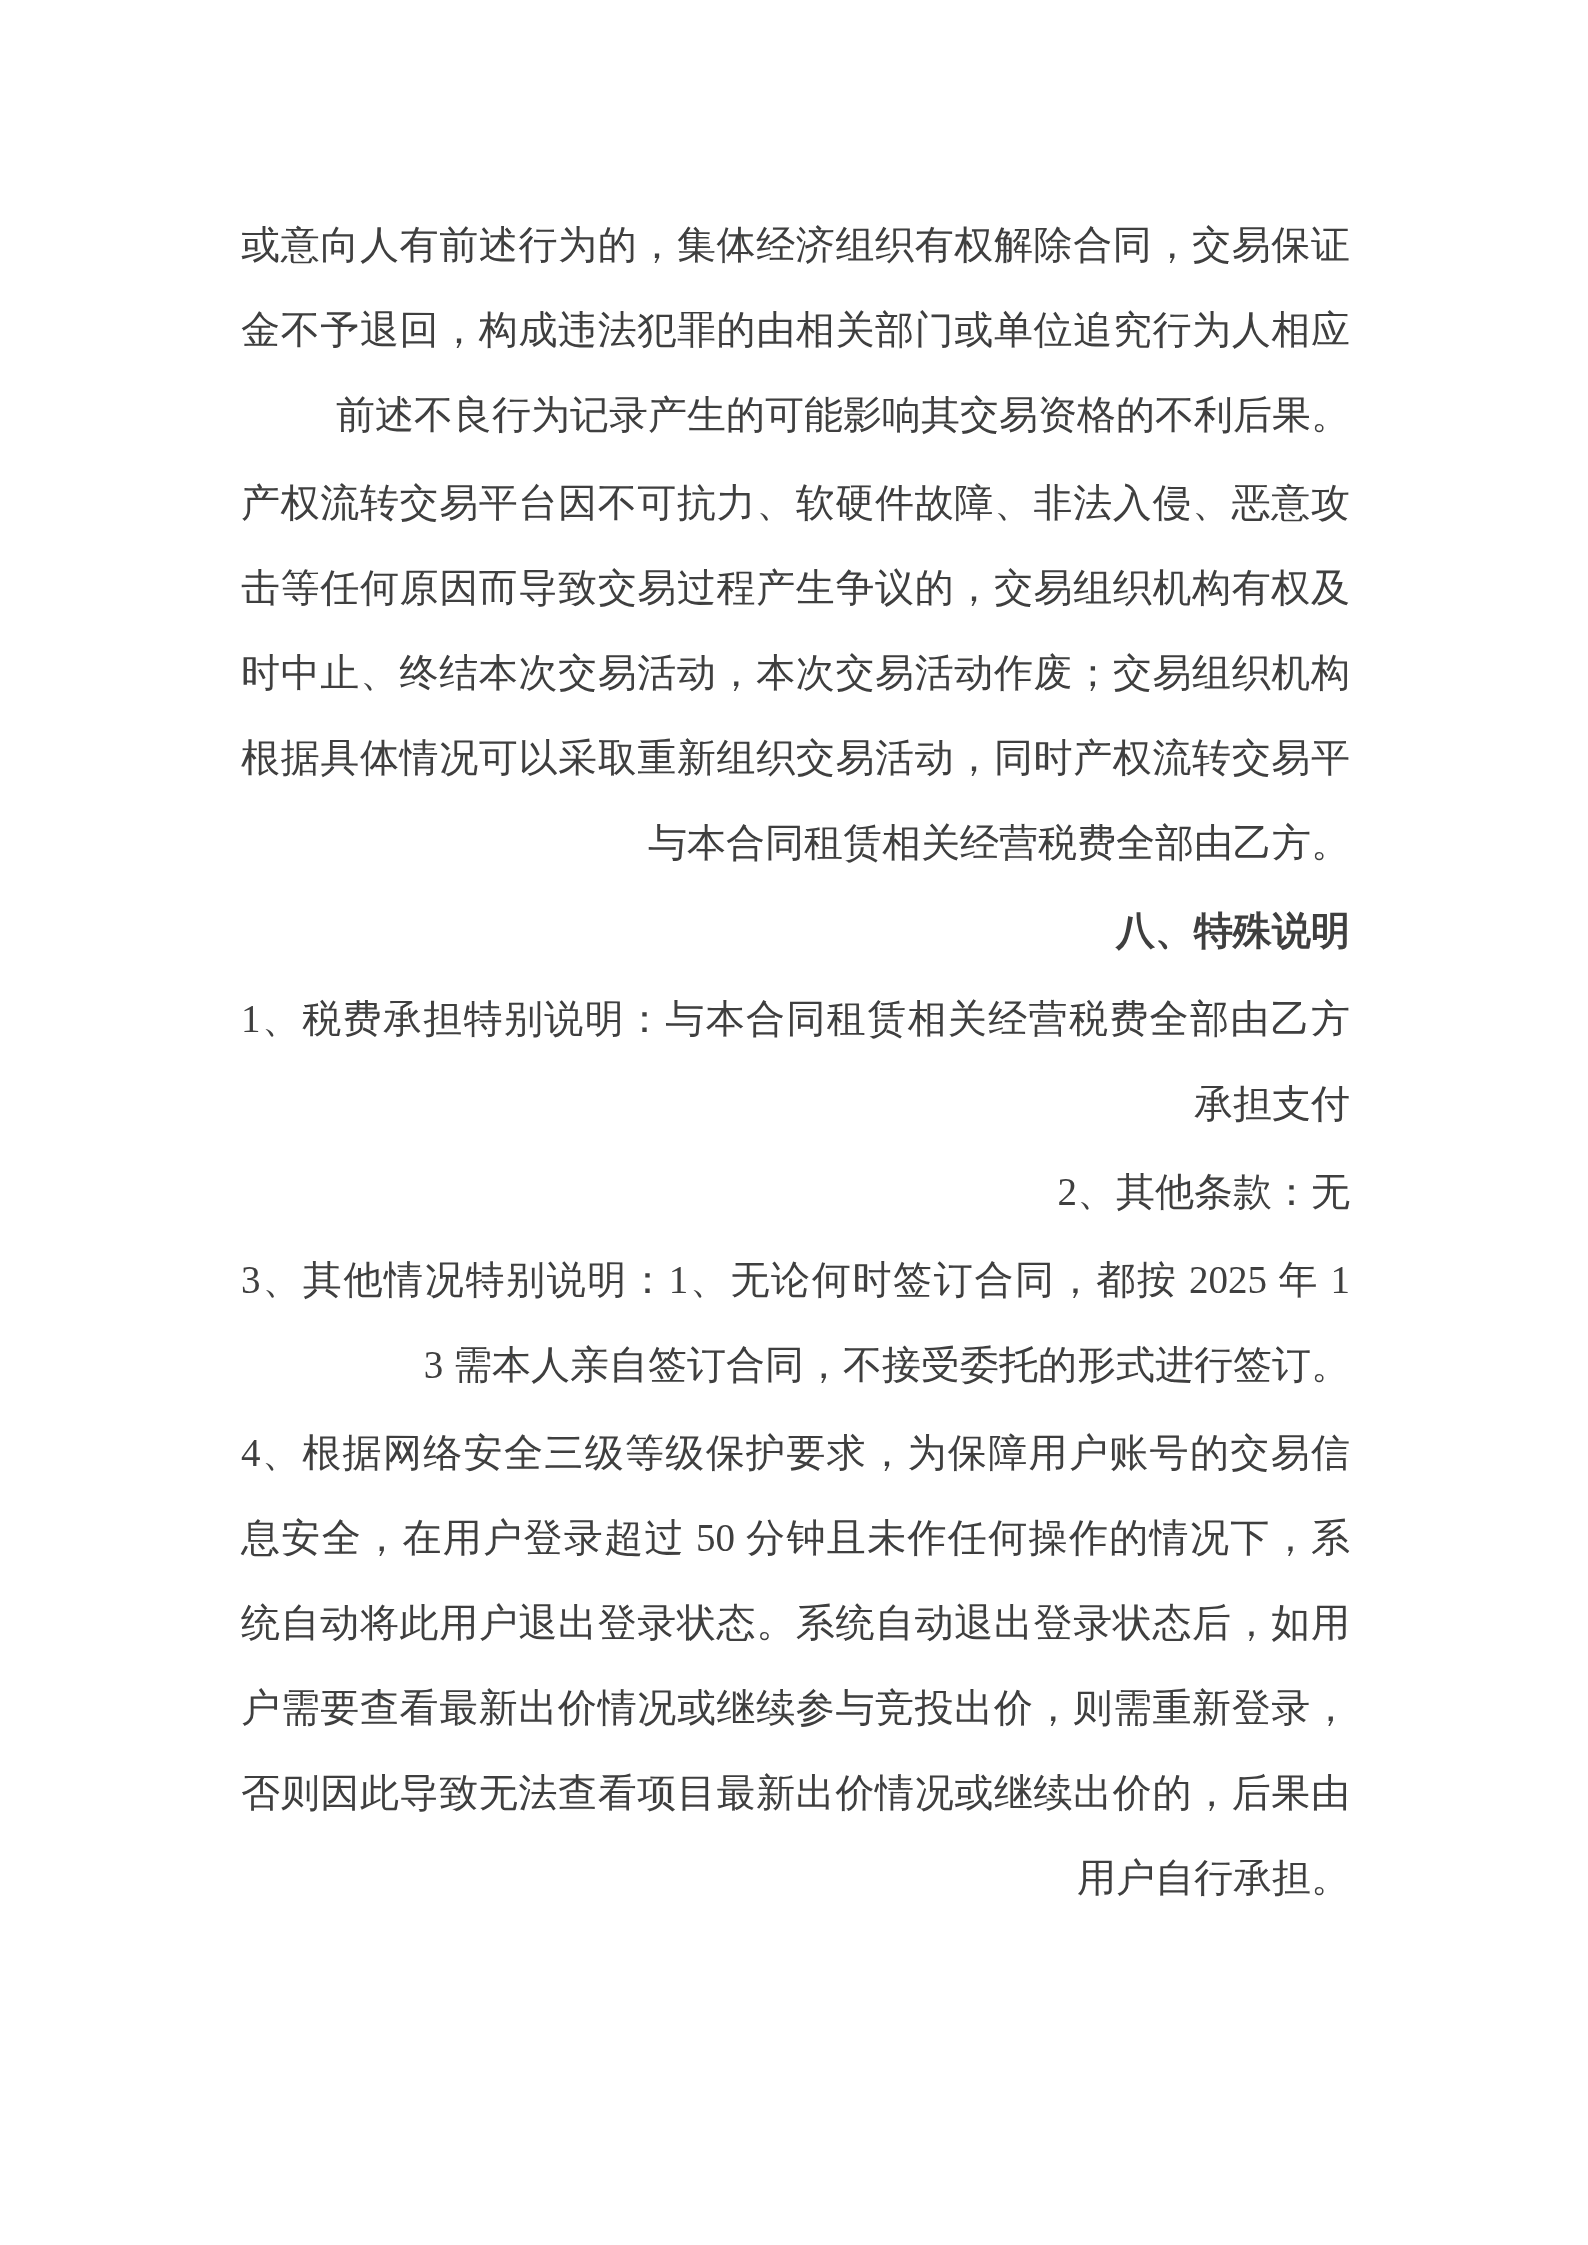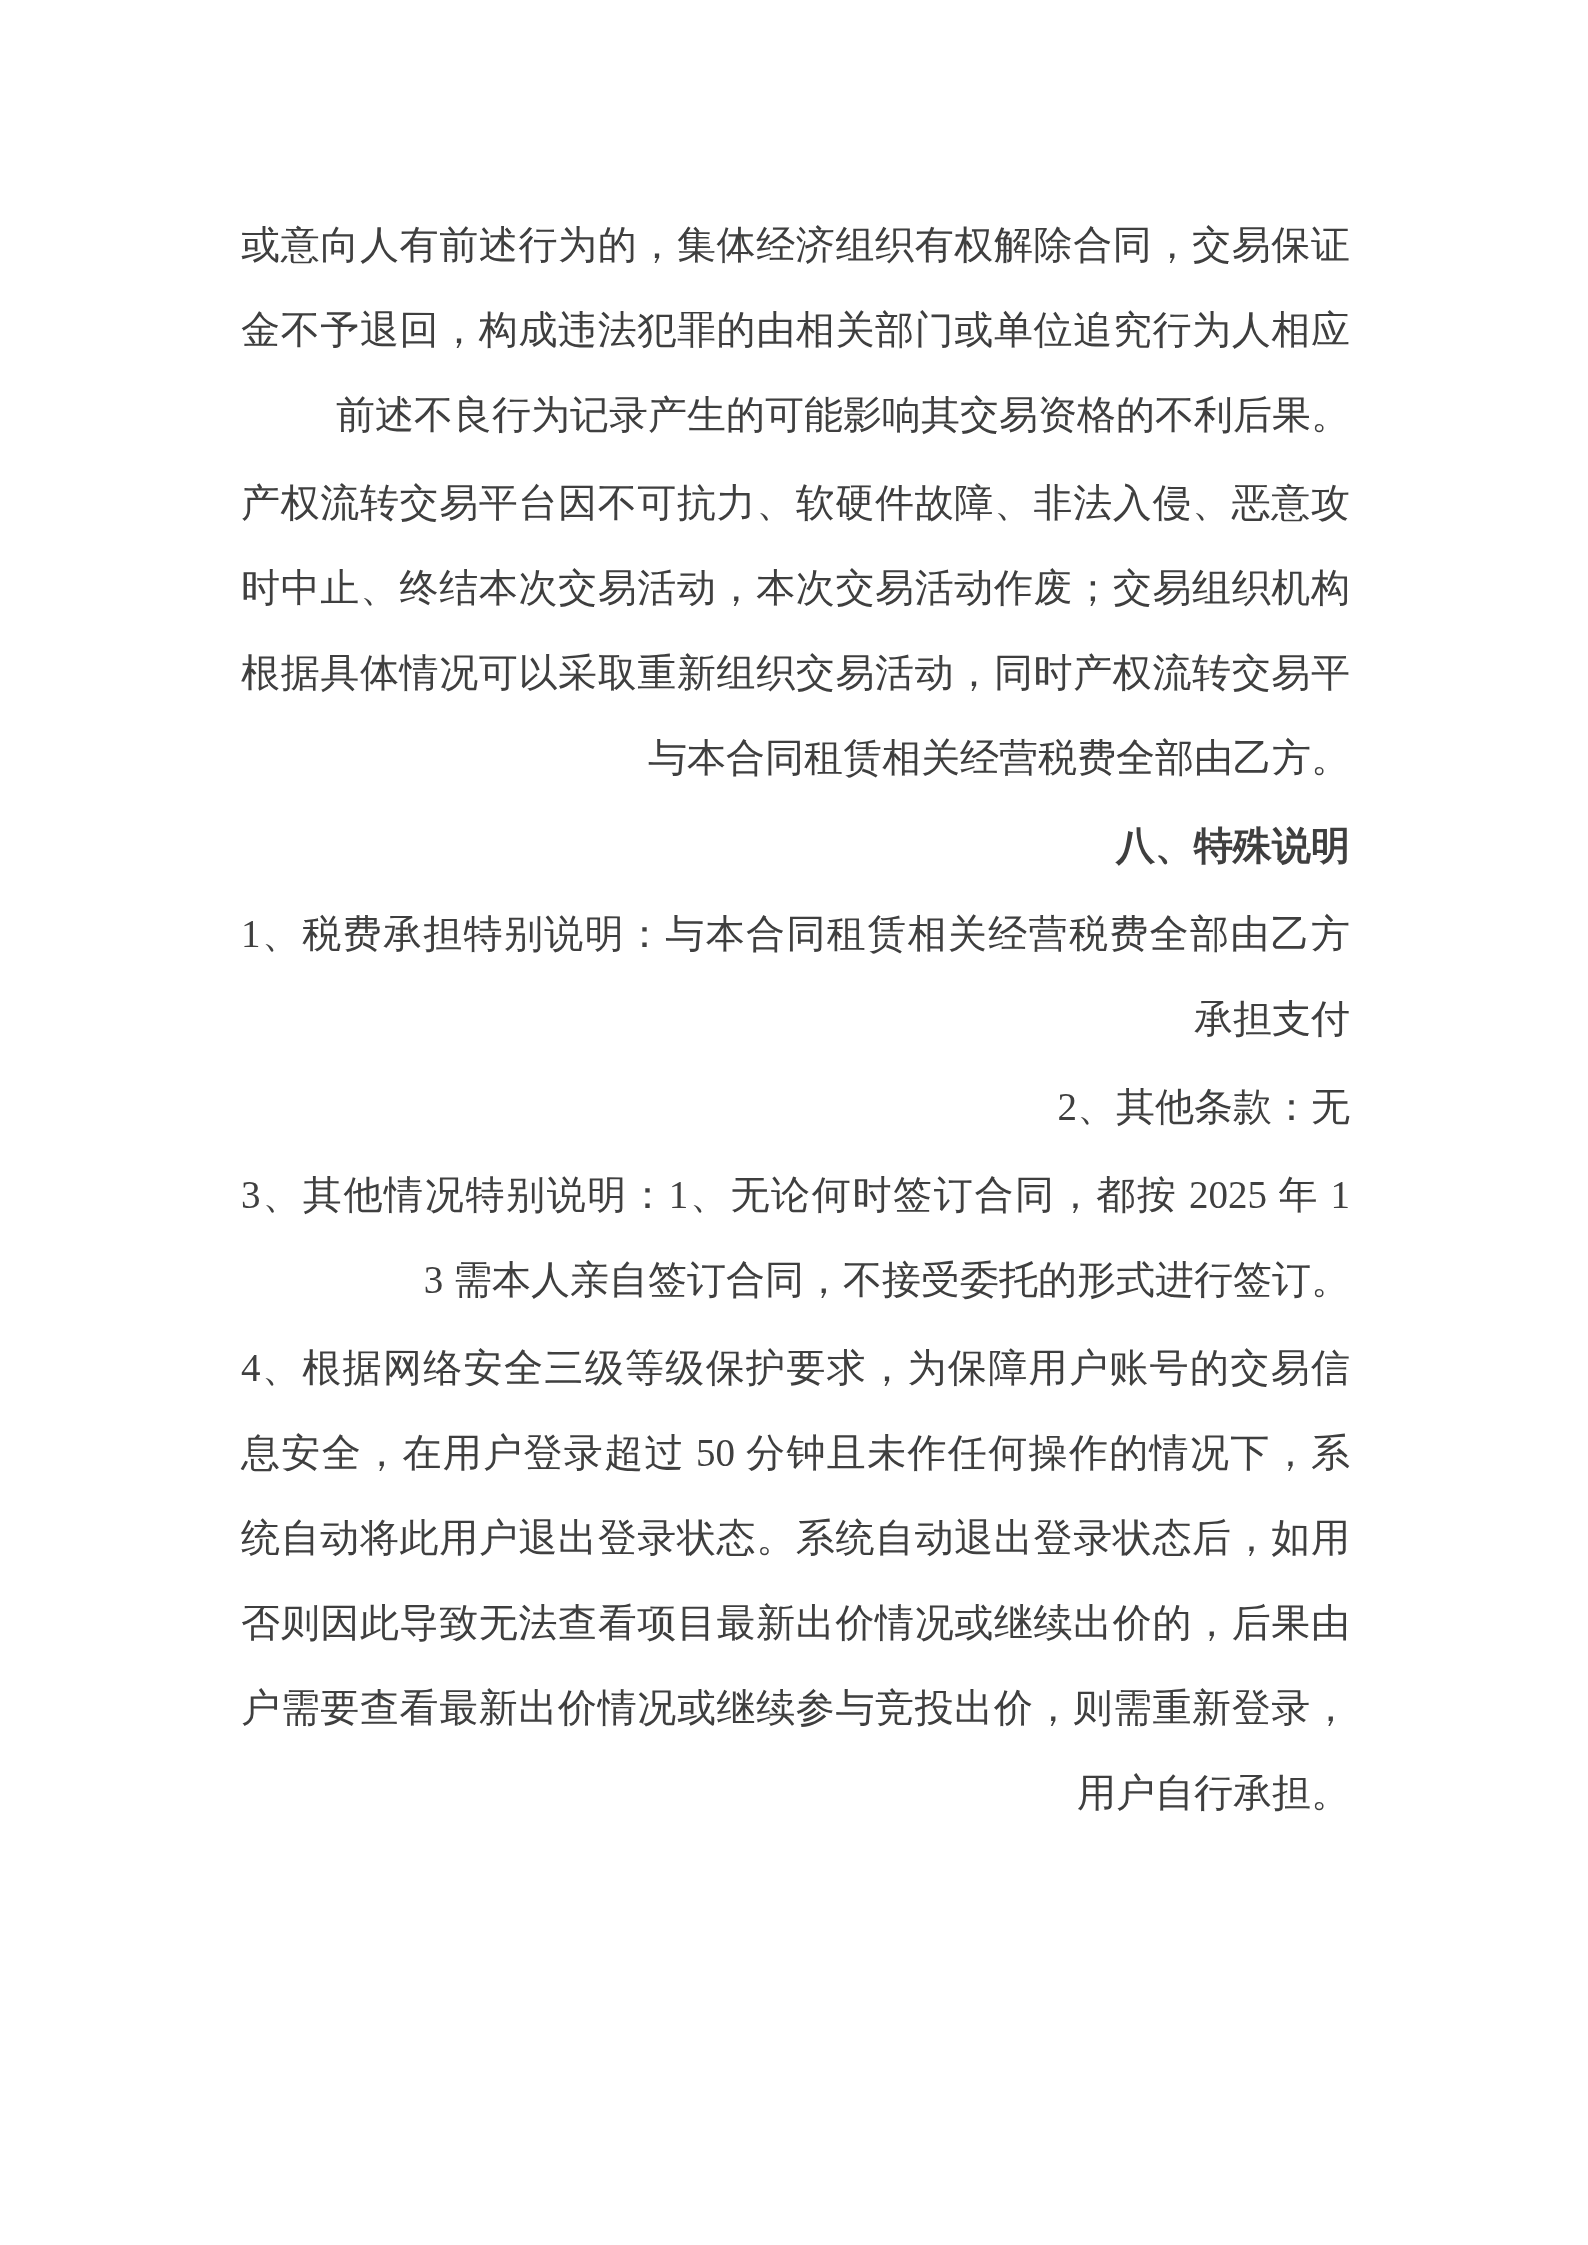--- a/index.html
+++ b/index.html
@@ -45,20 +45,21 @@
   <div class="doc">
 
     <div class="para">
       <div class="line jl">或意向人有前述行为的，集体经济组织有权解除合同，交易保证</div>
       <div class="line jl">金不予退回，构成违法犯罪的由相关部门或单位追究行为人相应</div>
       <div class="line">前述不良行为记录产生的可能影响其交易资格的不利后果。</div>
     </div>
 
     <div class="para">
       <div class="line jl">产权流转交易平台因不可抗力、软硬件故障、非法入侵、恶意攻</div>
+      <div class="line jl">击等任何原因而导致交易过程产生争议的，交易组织机构有权及</div>
       <div class="line jl">时中止、终结本次交易活动，本次交易活动作废；交易组织机构</div>
       <div class="line jl">根据具体情况可以采取重新组织交易活动，同时产权流转交易平</div>
       <div class="line">与本合同租赁相关经营税费全部由乙方。</div>
     </div>
 
     <div class="para">
       <div class="line heading">八、特殊说明</div>
     </div>
 
     <div class="para">
@@ -72,19 +73,19 @@
 
     <div class="para">
       <div class="line jl">3、其他情况特别说明：1、无论何时签订合同，都按 2025 年 1</div>
       <div class="line">3 需本人亲自签订合同，不接受委托的形式进行签订。</div>
     </div>
 
     <div class="para">
       <div class="line jl">4、根据网络安全三级等级保护要求，为保障用户账号的交易信</div>
       <div class="line jl">息安全，在用户登录超过 50 分钟且未作任何操作的情况下，系</div>
       <div class="line jl">统自动将此用户退出登录状态。系统自动退出登录状态后，如用</div>
+      <div class="line jl">户需要查看最新出价情况或继续参与竞投出价，则需重新登录，</div>
       <div class="line jl">否则因此导致无法查看项目最新出价情况或继续出价的，后果由</div>
-      <div class="line jl">户需要查看最新出价情况或继续参与竞投出价，则需重新登录，</div>
       <div class="line">用户自行承担。</div>
     </div>
 
   </div>
 </div>
 
 </body></html>

